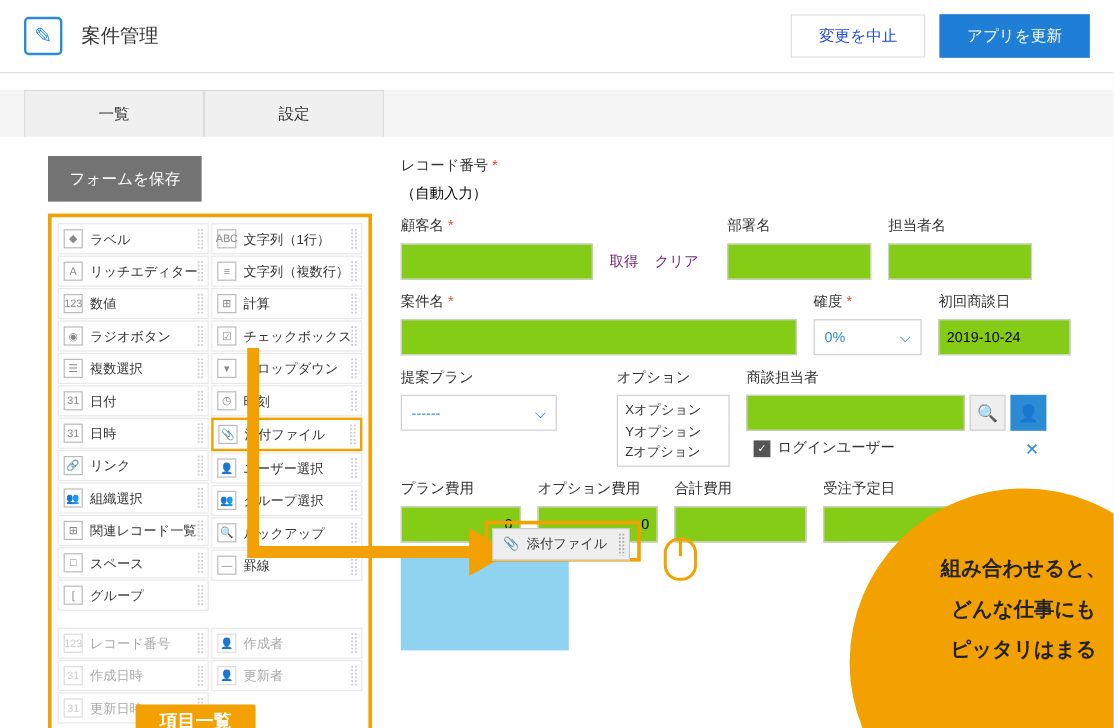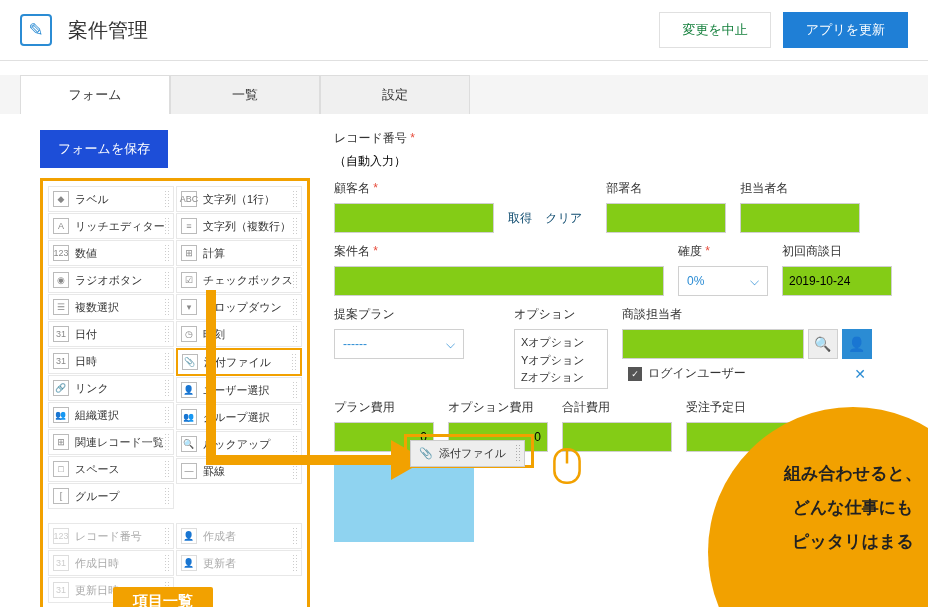--- a/index.html
+++ b/index.html
@@ -1,52 +1,52 @@
 <!DOCTYPE html>
 <html><head>
 <meta charset="utf-8">
 <style>
   * { box-sizing: border-box; margin: 0; padding: 0; }
   body { font-family: "Hiragino Kaku Gothic Pro", "Meiryo", sans-serif; font-size: 12px; color: #333; background: #f5f5f5; width: 928px; height: 607px; overflow: hidden; position: relative; }
   
   .header { background: #fff; padding: 12px 20px; display: flex; align-items: center; border-bottom: 1px solid #e0e0e0; }
   .app-icon { width: 32px; height: 32px; border: 2px solid #2b8cd4; border-radius: 4px; display: flex; align-items: center; justify-content: center; margin-right: 16px; color: #2b8cd4; font-size: 18px; }
-  .page-title { font-size: 20px; font-weight: 400; flex: 1; }
+  .page-title { font-size: 16px; font-weight: 400; flex: 1; }
   .btn { padding: 8px 22px; font-size: 13px; border: 1px solid #e0e0e0; background: #fff; cursor: pointer; }
   .btn.primary { background: #1f7fd6; color: #fff; border-color: #1f7fd6; margin-left: 12px; }
-  .btn.cancel { color: #15803d; }
+  .btn.cancel { color: #1d4ed8; }
   
   .tabs { display: flex; background: #f5f5f5; padding: 0 20px; margin-top: 14px; }
   .tab { padding: 10px 0; width: 150px; text-align: center; border: 1px solid #ddd; border-bottom: none; background: #f0f0f0; font-size: 13px; cursor: pointer; }
   .tab.active { background: #fff; }
   
   .body { display: flex; padding: 0 20px 0 20px; background: #fff; margin: 0 20px 0 20px; }
   .appshell { background:#fff; margin: 0 0; }
   .main-wrap { display:flex; }
   
   .palette-wrap { width: 270px; padding: 16px 0 0 0; }
-  .save-btn { display:inline-block; background:#1d4ed8; color:#fff; padding:10px 18px; font-size:13px; border:none; cursor:pointer; }
+  .save-btn { display:inline-block; background:#737373; color:#fff; padding:10px 18px; font-size:13px; border:none; cursor:pointer; }
   .palette-box { border: 3px solid #f2a100; margin-top: 10px; padding: 4px 4px; position: relative; }
   .palette-cols { display:flex; gap:0; }
   .palette-col { width: 128px; }
   .pitem { display:flex; align-items:center; padding:4px 4px; background:#fff; border:1px solid #e8e8e8; margin:1px; position:relative; cursor:grab; font-size:11px; }
   .pitem .ico { width:16px; height:16px; margin-right:6px; display:flex; align-items:center; justify-content:center; border:1px solid #bbb; color:#888; font-size:9px; }
   .pitem.dim { color:#aaa; }
   .pitem.dim .ico { border-color:#ddd; color:#ccc; }
   .pitem.hi { border:2px solid #f2a100; }
   .grip { position:absolute; right:3px; top:3px; bottom:3px; width:6px; background-image: radial-gradient(#ccc 1px, transparent 1px); background-size: 3px 3px; }
   .palette-badge { position:absolute; bottom:-8px; left:70px; background:#f2a100; color:#fff; padding:5px 20px; font-size:15px; font-weight:bold; border-radius:2px; }
   
   .formarea { flex:1; padding: 16px 8px 8px 24px; position:relative; }
   .row { display:flex; gap:14px; margin-bottom:10px; align-items:flex-end; }
   .fld { display:flex; flex-direction:column; }
   .fld-label { font-size:12px; margin-bottom:6px; }
   .req { color:#e74c3c; }
   .fld-input { height:30px; border:1px solid #d0d0d0; background:#84cc16; padding:0 6px; font-size:12px; }
-  .linkbtn { color:#0c4a6e; margin-right:10px; font-size:12px; cursor:pointer;margin-top:27px; }
+  .linkbtn { color:#701a75; margin-right:10px; font-size:12px; cursor:pointer;margin-top:27px; }
   .sel { height:30px; border:1px solid #d0d0d0; background:#fff; display:flex; align-items:center; justify-content:space-between; padding:0 8px; color:#2b8cd4; font-size:12px; }
   .sel .chev { color:#2b8cd4; }
   .txtright { text-align:right; }
   .listbox { border:1px solid #d0d0d0; background:#fff; padding:4px 6px; font-size:11px; line-height:1.6; height:60px; }
   .searchbtn { width:30px; height:30px; background:#eee; border:1px solid #d0d0d0; display:flex; align-items:center; justify-content:center; font-size:14px; color:#555; }
   .userbtn { width:30px; height:30px; background:#2b8cd4; display:flex; align-items:center; justify-content:center; color:#fff; font-size:14px; }
   .chk { width:14px; height:14px; background:#555; color:#fff; display:inline-flex; align-items:center; justify-content:center; font-size:9px; margin-right:6px; }
   .clearx { color:#2b8cd4; font-size:14px; cursor:pointer; }
   
   .dropzone { width:140px; height:80px; background:#8fd3f0; margin-top:10px; }
@@ -69,21 +69,20 @@
 
 <div class="appshell">
   <div class="header">
     <div class="app-icon">✎</div>
     <div class="page-title">案件管理</div>
     <button class="btn cancel">変更を中止</button>
     <button class="btn primary">アプリを更新</button>
   </div>
 
   <div class="tabs">
-    <div class="tab active">フォーム</div>
     <div class="tab">一覧</div>
     <div class="tab">設定</div>
   </div>
 
   <div class="body main-wrap">
 
     <div class="palette-wrap">
       <button class="save-btn">フォームを保存</button>
       <div class="palette-box">
         <div class="palette-cols">

